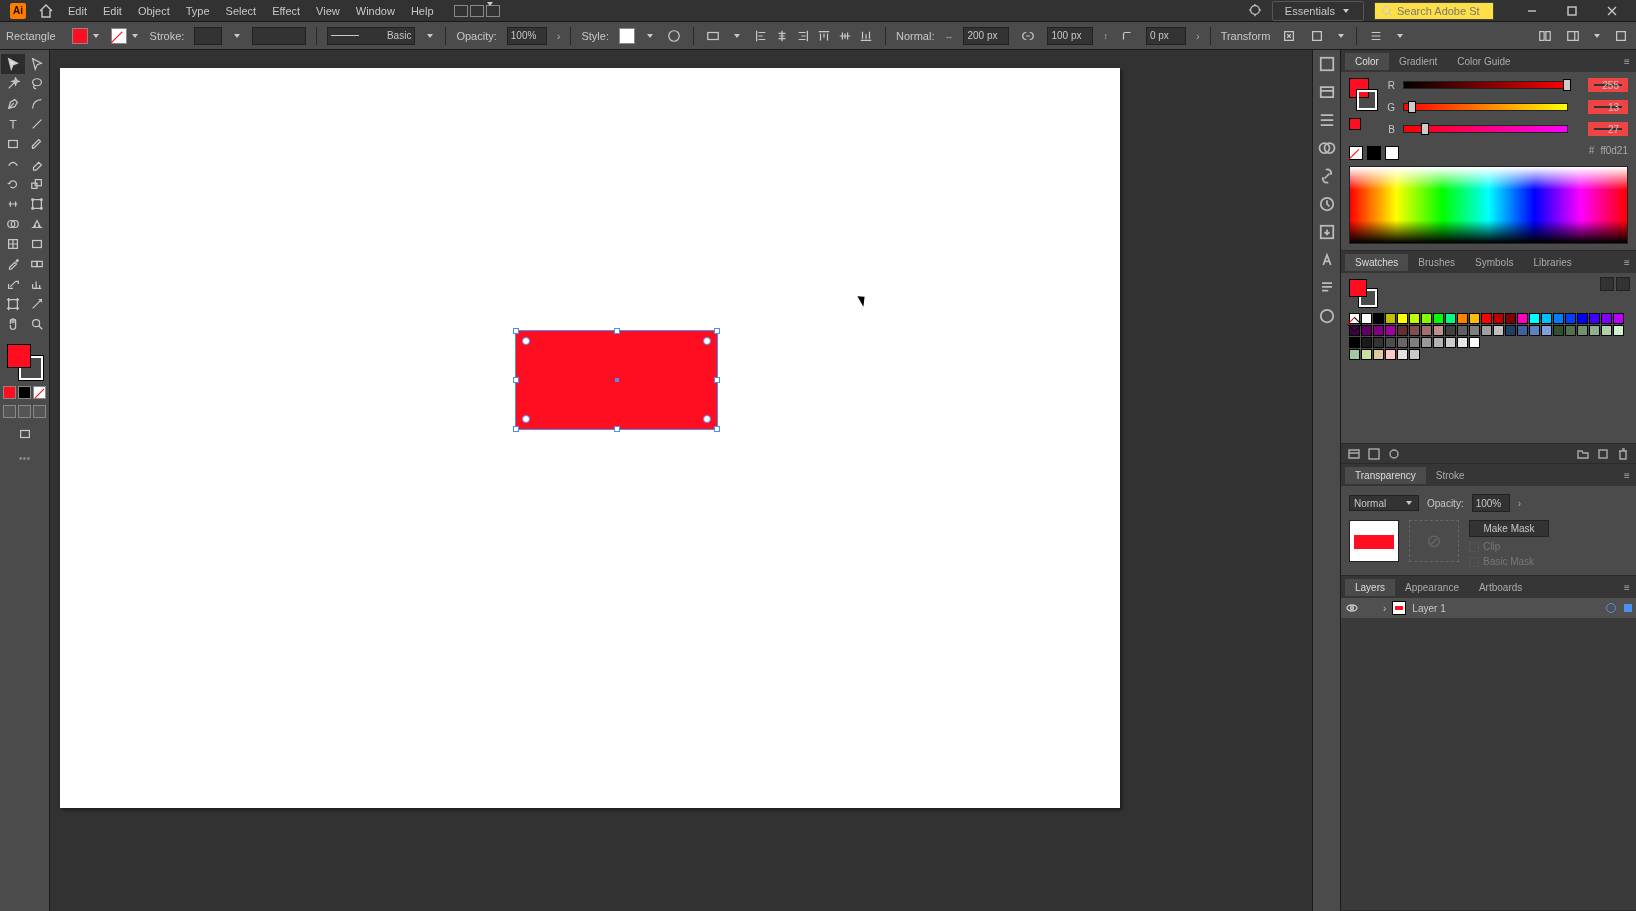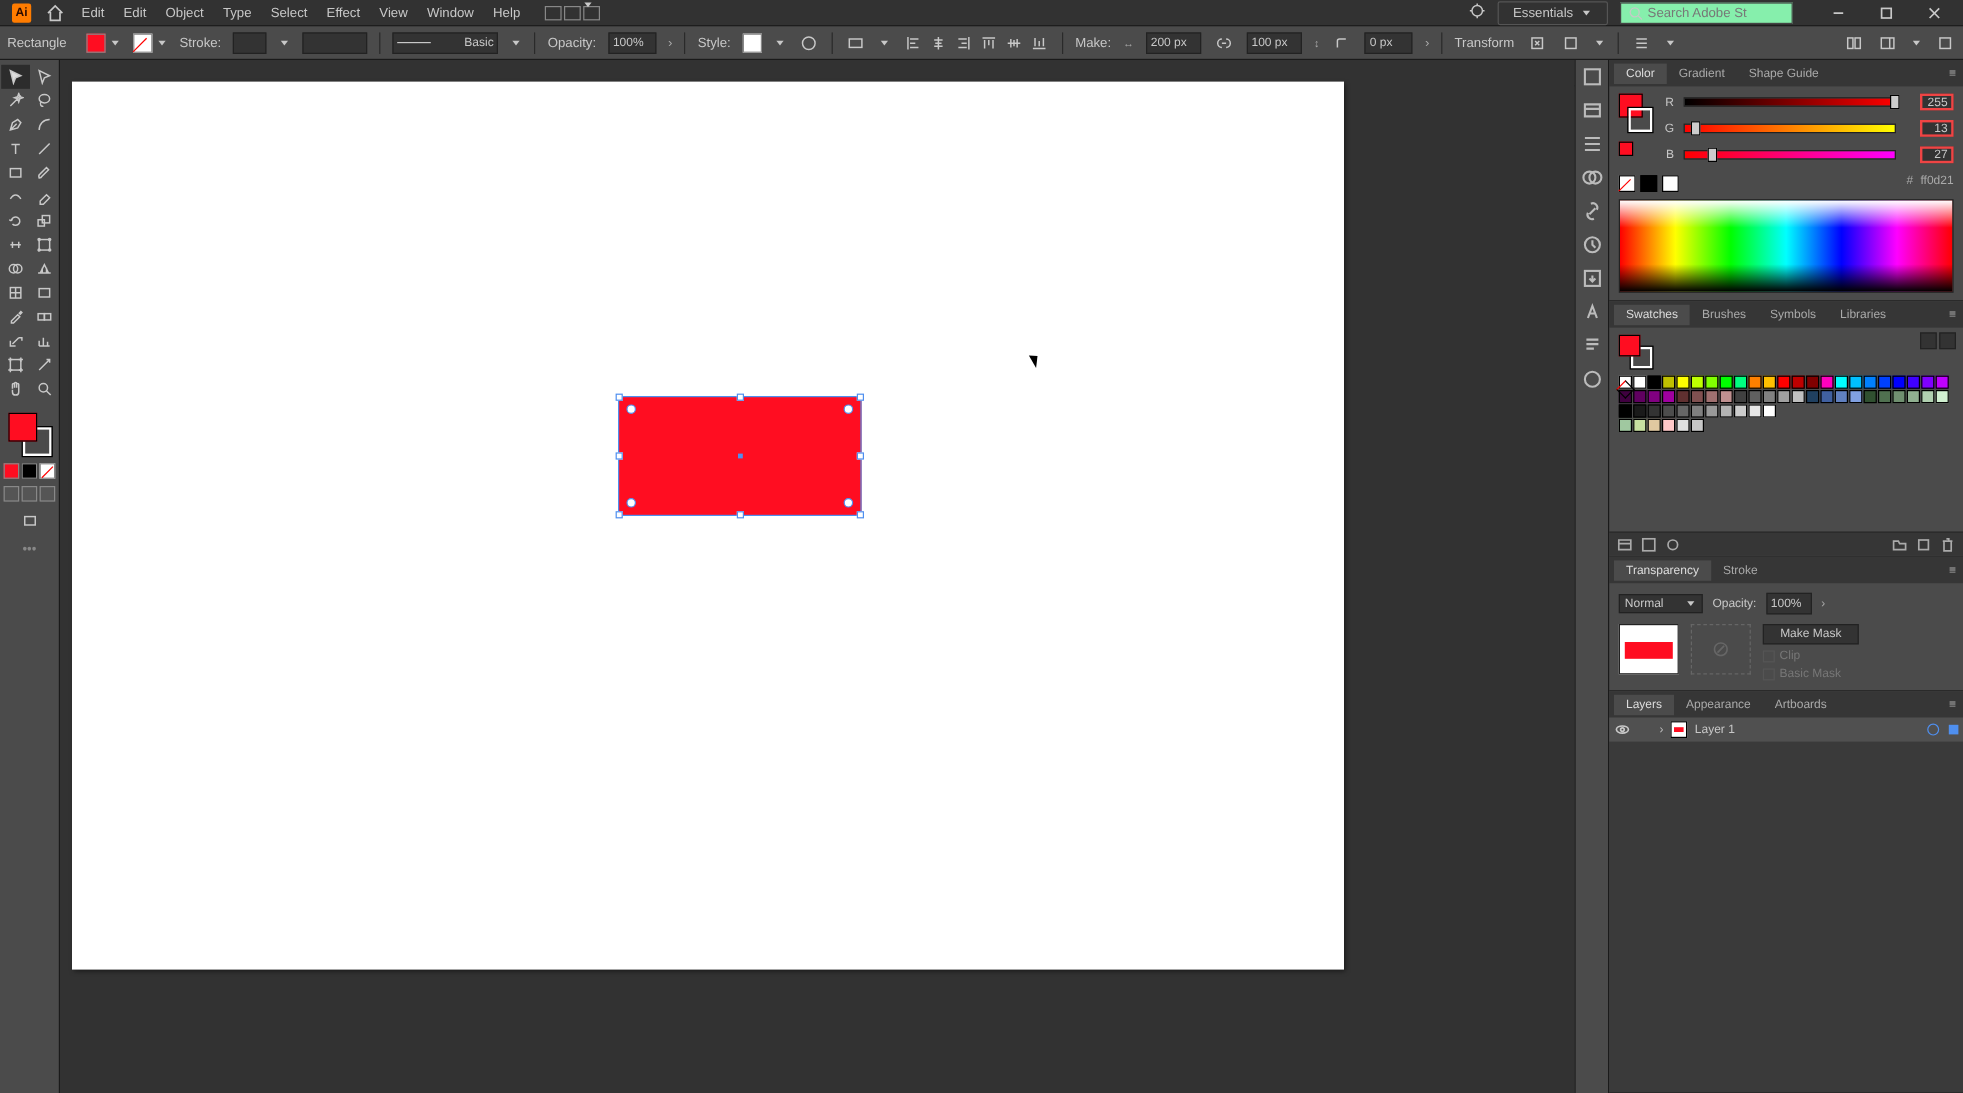--- a/index.html
+++ b/index.html
@@ -8,21 +8,21 @@
 
 .menubar { height: 22px; background: #323232; display: flex; align-items: center; padding: 0 4px; border-bottom: 1px solid #1a1a1a; }
 .menubar .app-icon { width: 16px; height: 16px; background: #ff7c00; margin: 0 6px; border-radius: 2px; display: flex; align-items: center; justify-content: center; font-weight: bold; color: #2b0b00; font-size: 10px; }
 .menubar .home-icon { width: 16px; height: 16px; margin: 0 6px; color: #c8c8c8; }
 .menubar .menu-item { padding: 3px 8px; cursor: default; }
 .menubar .layout-btns { margin-left: 12px; display: flex; gap: 2px; }
 .menubar .layout-btns span { width: 14px; height: 12px; border: 1px solid #888; display: inline-block; }
 .menubar .spacer { flex: 1; }
 .menubar .right { display: flex; align-items: center; gap: 10px; }
 .menubar .workspace { padding: 2px 12px; border: 1px solid #555; border-radius: 2px; display: flex; align-items: center; gap: 6px; }
-.menubar .search { background: #86efac; border: 1px solid #444; padding: 2px 6px; width: 144px; display: flex; align-items: center; gap: 4px; }
+.menubar .search { background: #fde047; border: 1px solid #444; padding: 2px 6px; width: 120px; display: flex; align-items: center; gap: 4px; }
 .win-ctrl { display: flex; align-items: center; gap: 0; margin-left: 8px; }
 .win-ctrl div { width: 40px; height: 22px; display: flex; align-items: center; justify-content: center; }
 
 
 .controlbar { height: 28px; background: #4b4b4b; border-bottom: 1px solid #1a1a1a; display: flex; align-items: center; padding: 0 6px; gap: 10px; }
 .controlbar .tool-name { font-size: 11px; margin-right: 6px; }
 .ctrl-swatch { width: 16px; height: 16px; border: 1px solid #888; }
 .ctrl-dd { width: 10px; height: 14px; display: inline-flex; align-items: center; justify-content: center; }
 .ctrl-dd::after { content: ""; border-left: 3px solid transparent; border-right: 3px solid transparent; border-top: 4px solid #c8c8c8; }
 .ctrl-input { background: #333; border: 1px solid #222; height: 18px; width: 40px; color: #c8c8c8; font-size: 10px; padding: 0 3px; display: inline-flex; align-items: center; }
@@ -92,21 +92,21 @@
 .panel-tabs .pmenu { margin-left: auto; width: 18px; text-align: center; color: #aaa; }
 .color-body { padding: 6px 8px; }
 .color-sliders { display: flex; flex-direction: column; gap: 8px; }
 .crow { display: flex; align-items: center; gap: 8px; }
 .crow .lab { width: 10px; text-align: right; }
 .crow .track { flex: 1; height: 8px; border: 1px solid #222; position: relative; }
 .crow .track.r { background: linear-gradient(to right,#000,#f00); }
 .crow .track.g { background: linear-gradient(to right,#f00,#ff0); }
 .crow .track.b { background: linear-gradient(to right,#f00,#f0f); }
 .crow .thumb { position: absolute; top: -3px; width: 8px; height: 12px; background: #ccc; border: 1px solid #000; transform: translateX(-50%); }
-.crow .val { width: 28px; background: #333; border: 2px solid #ef4444; height: 14px; font-size: 10px; display: flex; align-items: center; justify-content: flex-end; padding: 0 3px; margin-left: 12px; }
+.crow .val { width: 40px; background: #333; border: 6px solid #ef4444; height: 14px; font-size: 10px; display: flex; align-items: center; justify-content: flex-end; padding: 0 3px; margin-left: 12px; }
 .color-mini { display: flex; gap: 4px; margin-top: 6px; align-items: center; }
 .color-mini .sw { width: 14px; height: 14px; border: 1px solid #000; }
 .hex-row { display: flex; justify-content: flex-end; gap: 6px; margin-top: 4px; align-items: center; }
 .hex-row .hv { font-size: 10px; color: #aaa; }
 .spectrum { margin-top: 6px; height: 78px; background: linear-gradient(to bottom, rgba(255,255,255,1), rgba(255,255,255,0) 30%, rgba(0,0,0,0) 70%, rgba(0,0,0,1)), linear-gradient(to right, #f00,#ff0,#0f0,#0ff,#00f,#f0f,#f00); border: 1px solid #222; }
 
 .swatch-body { padding: 6px 8px; min-height: 190px; position: relative; }
 .swatch-fill { position: relative; width: 28px; height: 28px; margin-bottom: 6px; }
 .swatch-fill .f { position: absolute; left: 0; top: 0; width: 18px; height: 18px; background: #ff0d21; border: 1px solid #000; }
 .swatch-fill .s { position: absolute; right: 0; bottom: 0; width: 18px; height: 18px; border: 2px solid #fff; background: #4b4b4b; outline: 1px solid #000; }
@@ -271,21 +271,21 @@
           <path d="M2 8h12M5 4v8M8 5v6M11 4v8"></path>
         </svg>
       </div>
     <div class="ctrl-btn">
         <svg viewBox="0 0 16 16">
           <path d="M2 13h12M4 3v8M8 6v5M12 3v8"></path>
         </svg>
       </div>
   </div>
   <div class="ctrl-sep"></div>
-  <span>Make:</span>
+  <span>Normal:</span>
   <span style="font-size:9px;color:#aaa">↔</span>
   <div class="ctrl-input" style="width:46px">200 px</div>
   <div class="ctrl-btn">
       <svg viewBox="0 0 16 16">
         <path d="M6 4a3 3 0 0 0 0 8M10 4a3 3 0 0 1 0 8M6 8h4"></path>
       </svg>
     </div>
   <div class="ctrl-input" style="width:46px">100 px</div>
   <span style="font-size:9px;color:#aaa">↕</span>
   <div class="ctrl-btn">
@@ -598,21 +598,21 @@
         </svg>
       </div>
   </div>
 
   <div class="panels">
 
     <div class="panel">
       <div class="panel-tabs">
         <div class="ptab active">Color</div>
         <div class="ptab">Gradient</div>
-        <div class="ptab">Shape Guide</div>
+        <div class="ptab">Color Guide</div>
         <div class="pmenu">≡</div>
       </div>
       <div class="color-body">
         <div style="display:flex;gap:8px">
           <div style="position:relative;width:28px;height:52px">
             <div style="position:absolute;left:0;top:0;width:20px;height:20px;background:#ff0d21;border:1px solid #000"></div>
             <div style="position:absolute;right:0;top:12px;width:20px;height:20px;border:2px solid #fff;outline:1px solid #000"></div>
             <div style="position:absolute;left:0;bottom:0;width:12px;height:12px;background:#ff0d21;border:1px solid #000"></div>
           </div>
           <div class="color-sliders" style="flex:1">

